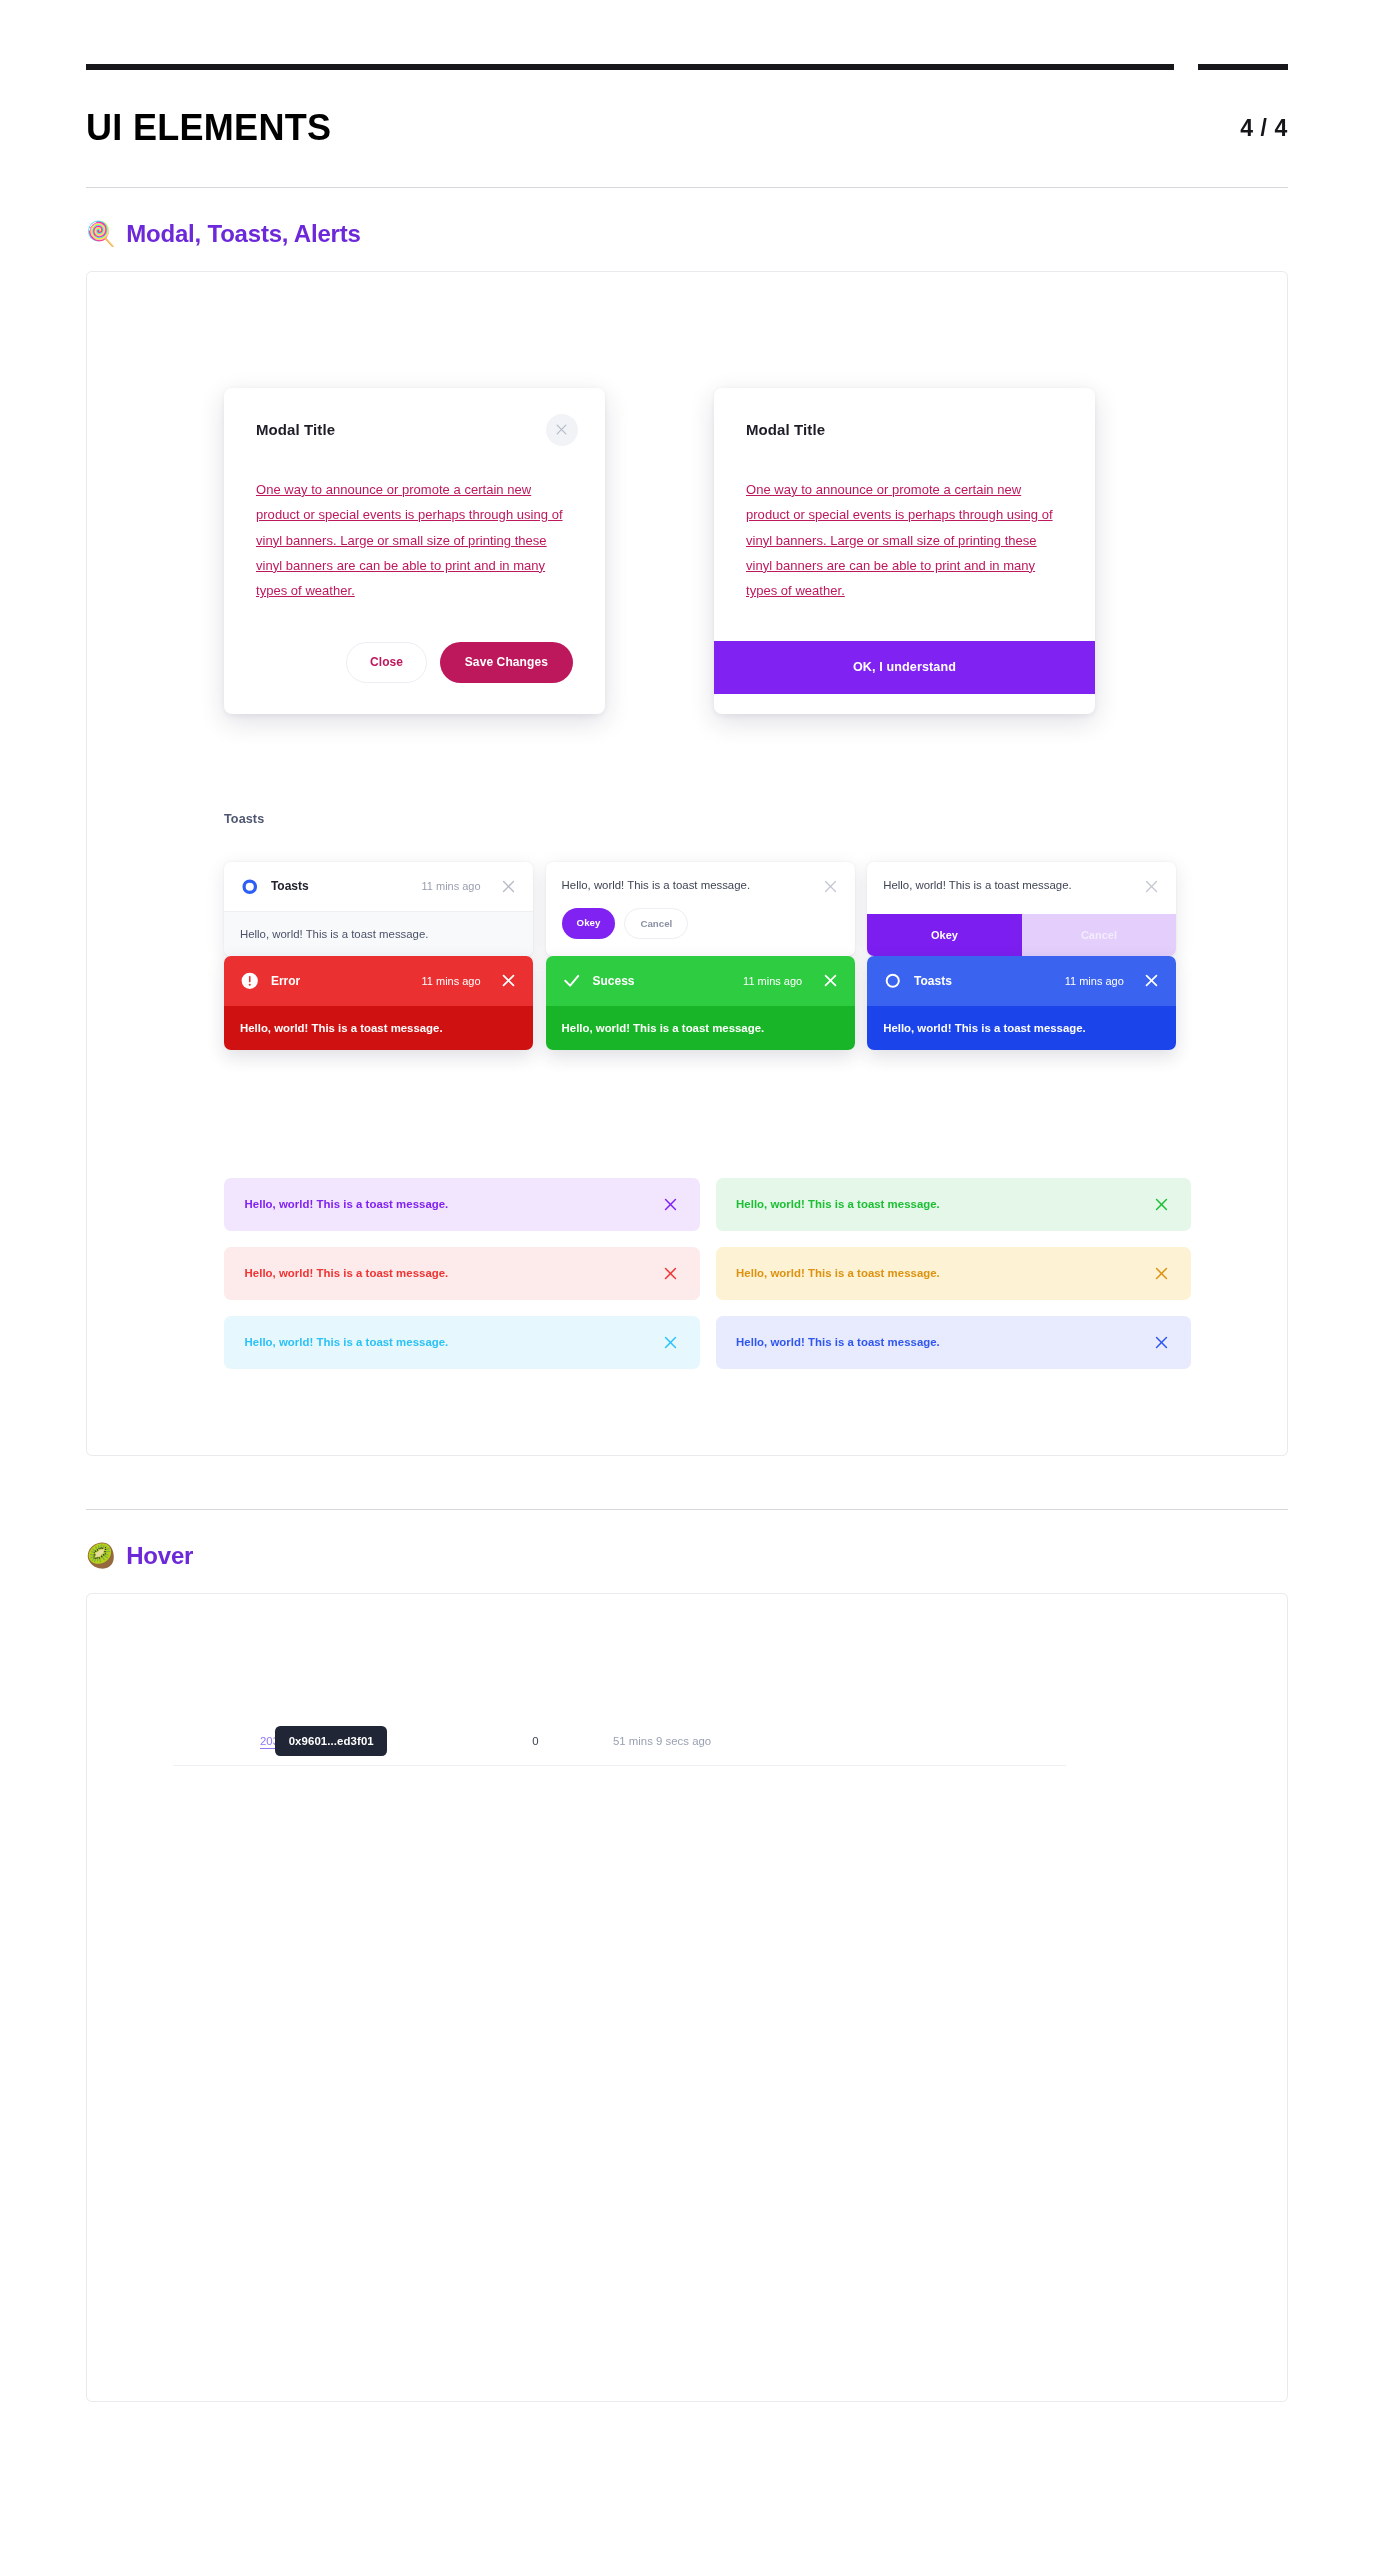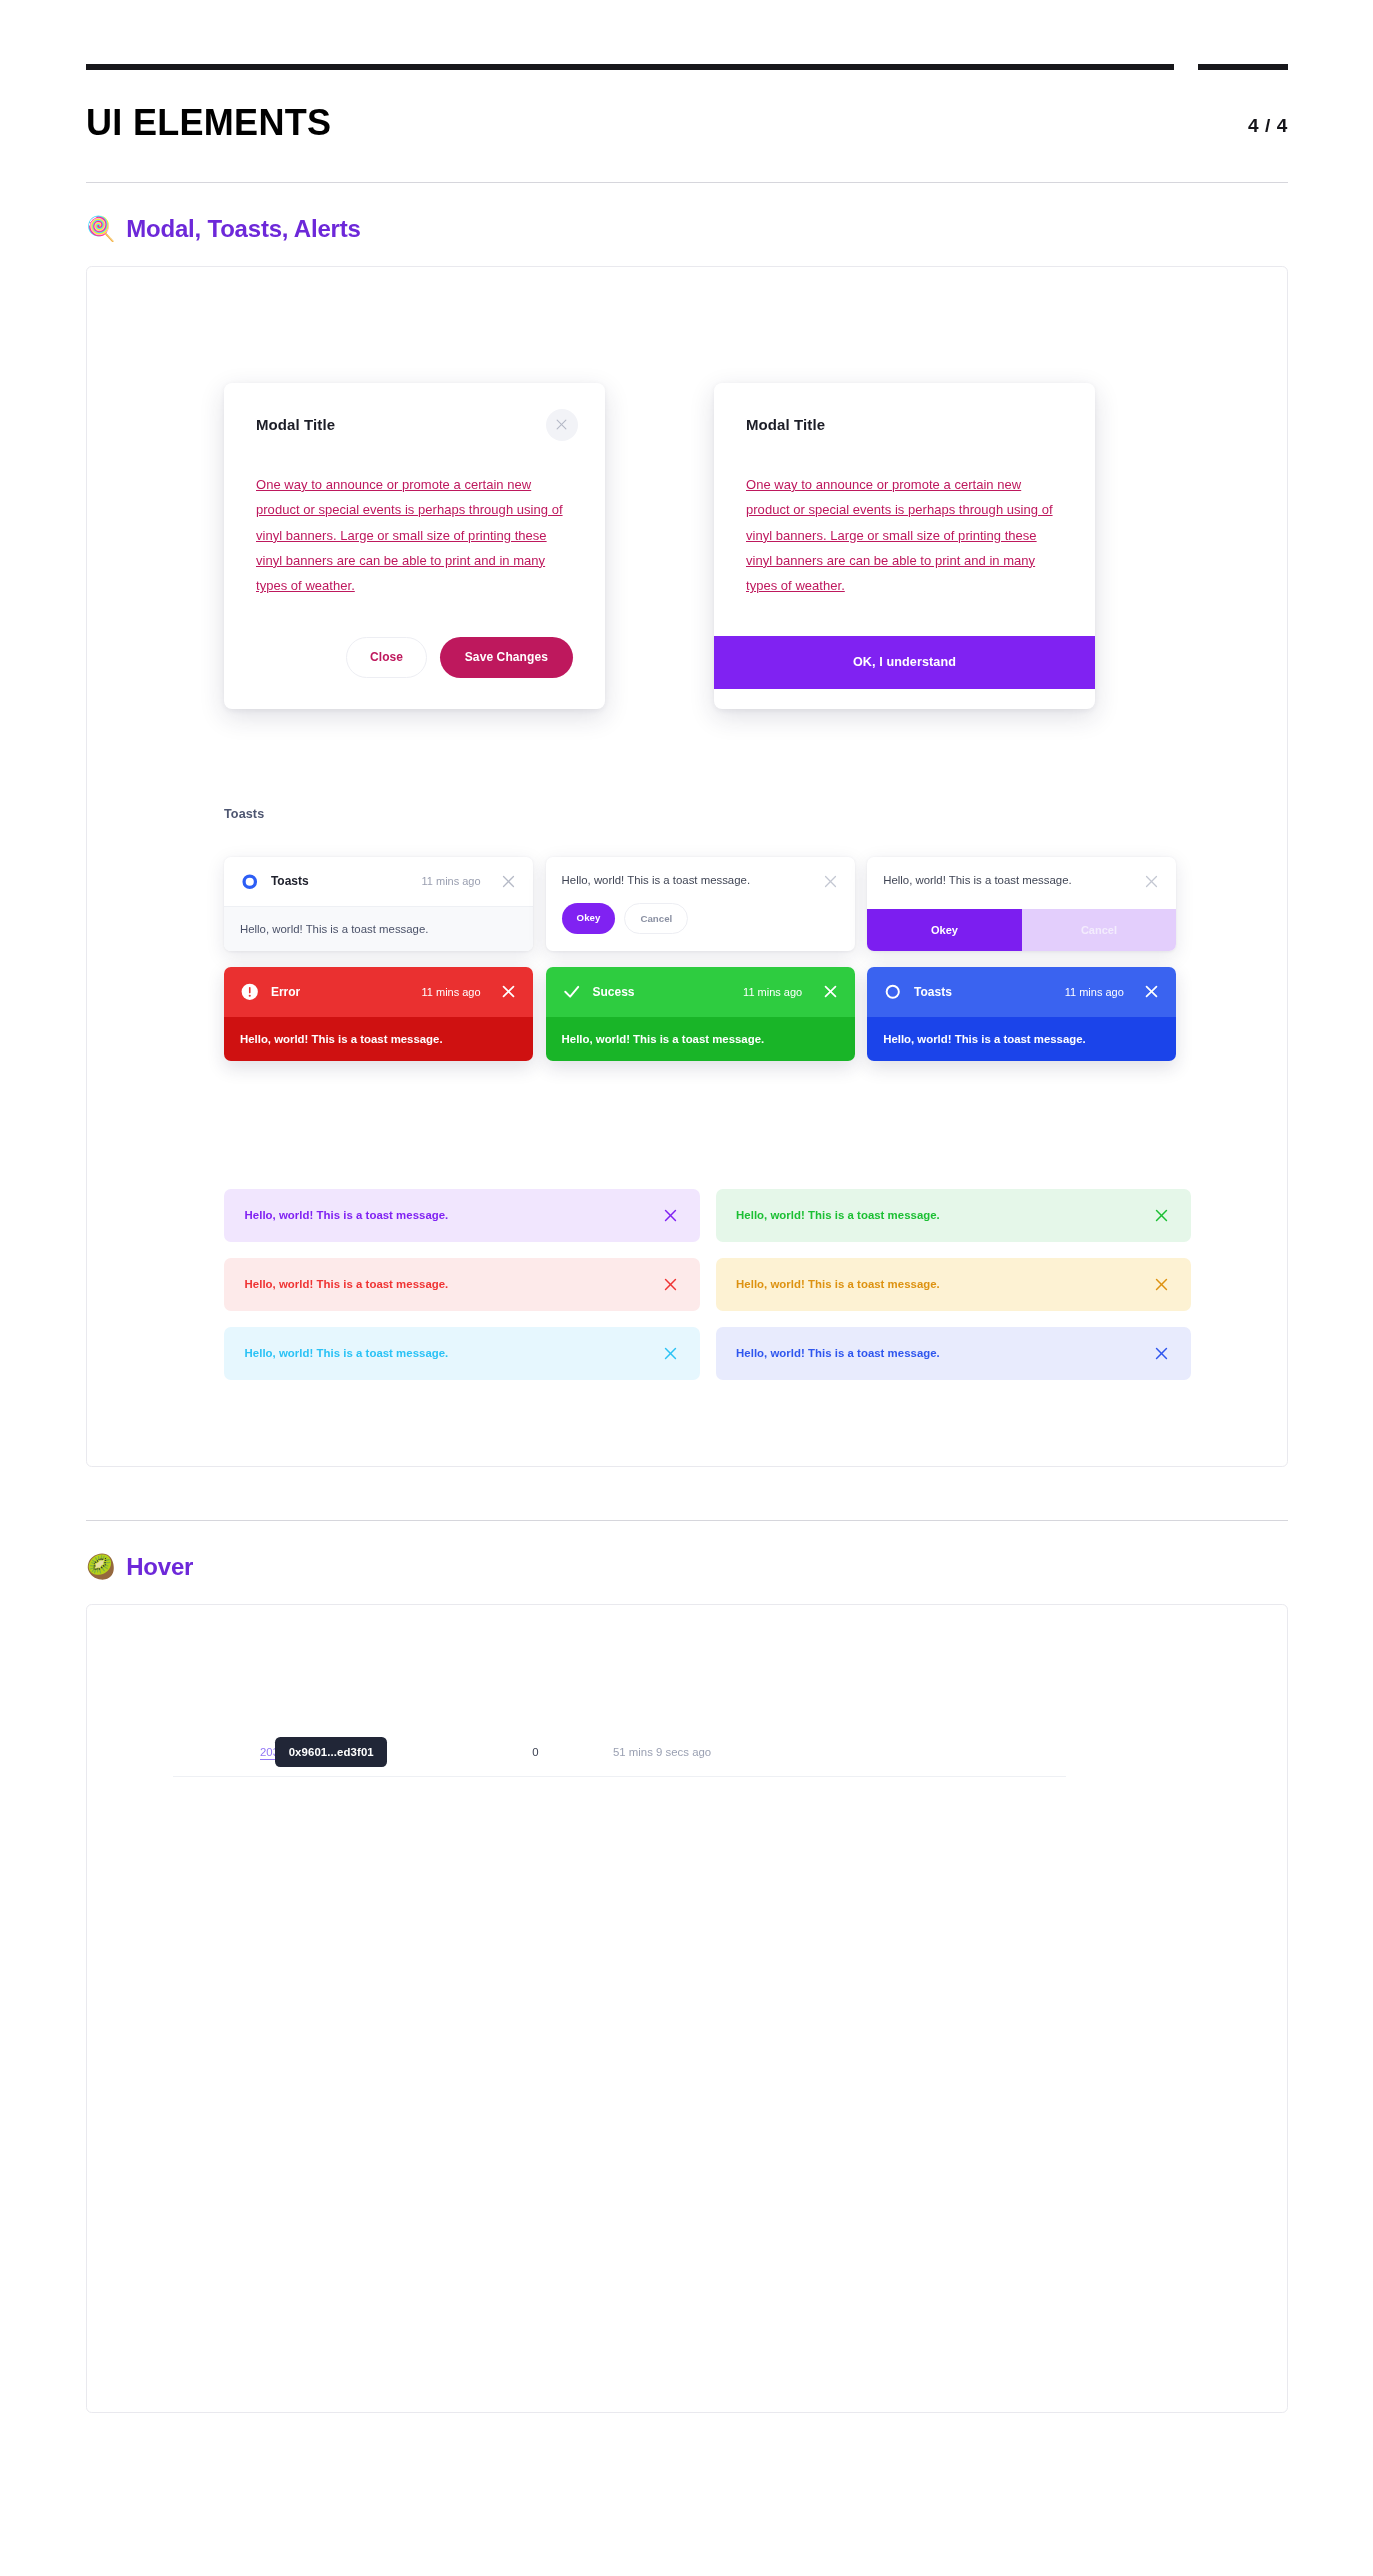--- a/index.html
+++ b/index.html
@@ -21,21 +21,21 @@
   .header-row { display: flex; align-items: flex-end; padding: 17px 86px 0 86px; }
   .page-title {
     font-size: 36px;
     font-weight: 700;
     letter-spacing: 0.3px;
     color: #000000;
     line-height: 1;
     flex: 1;
   }
   .page-count {
-    font-size: 19px;
+    font-size: 23px;
     font-weight: 700;
     color: #15151a;
     letter-spacing: 0.6px;
     padding-bottom: 3.4px;
     margin-top: 28px;
   }
 
   .hr-thin { height: 1.7px; background: #d6d6dc; margin: 41px 86px 0 86px; }
 
   
@@ -326,21 +326,21 @@
               </span>
             </div>
             <div class="toast-split">
               <div class="ts-okey">Okey</div>
               <div class="ts-cancel">Cancel</div>
             </div>
           </div>
 
         </div>
 
-        <div class="toast-row" style="margin-top:16px">
+        <div class="toast-row" style="margin-top:0">
 
           <div class="toast-card colored ct-error">
             <div class="toast-head">
               <span class="toast-icon">
                 <svg viewBox="0 0 24 24">
                     <circle cx="12" cy="12" r="10" fill="#fff"></circle>
                     <rect x="11" y="6" width="2" height="8" rx="1" fill="#ea3030"></rect>
                     <circle cx="12" cy="17" r="1.3" fill="#ea3030"></circle>
                   </svg>
               </span>

